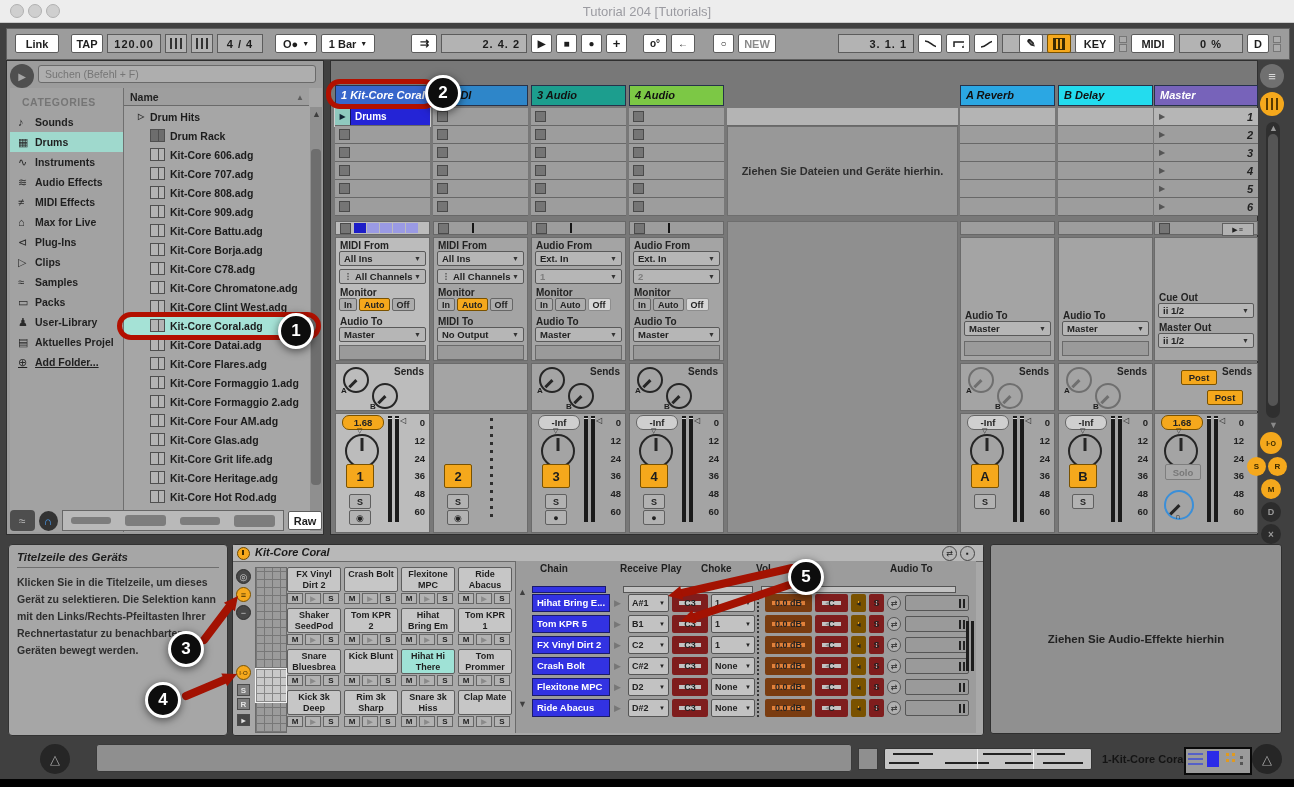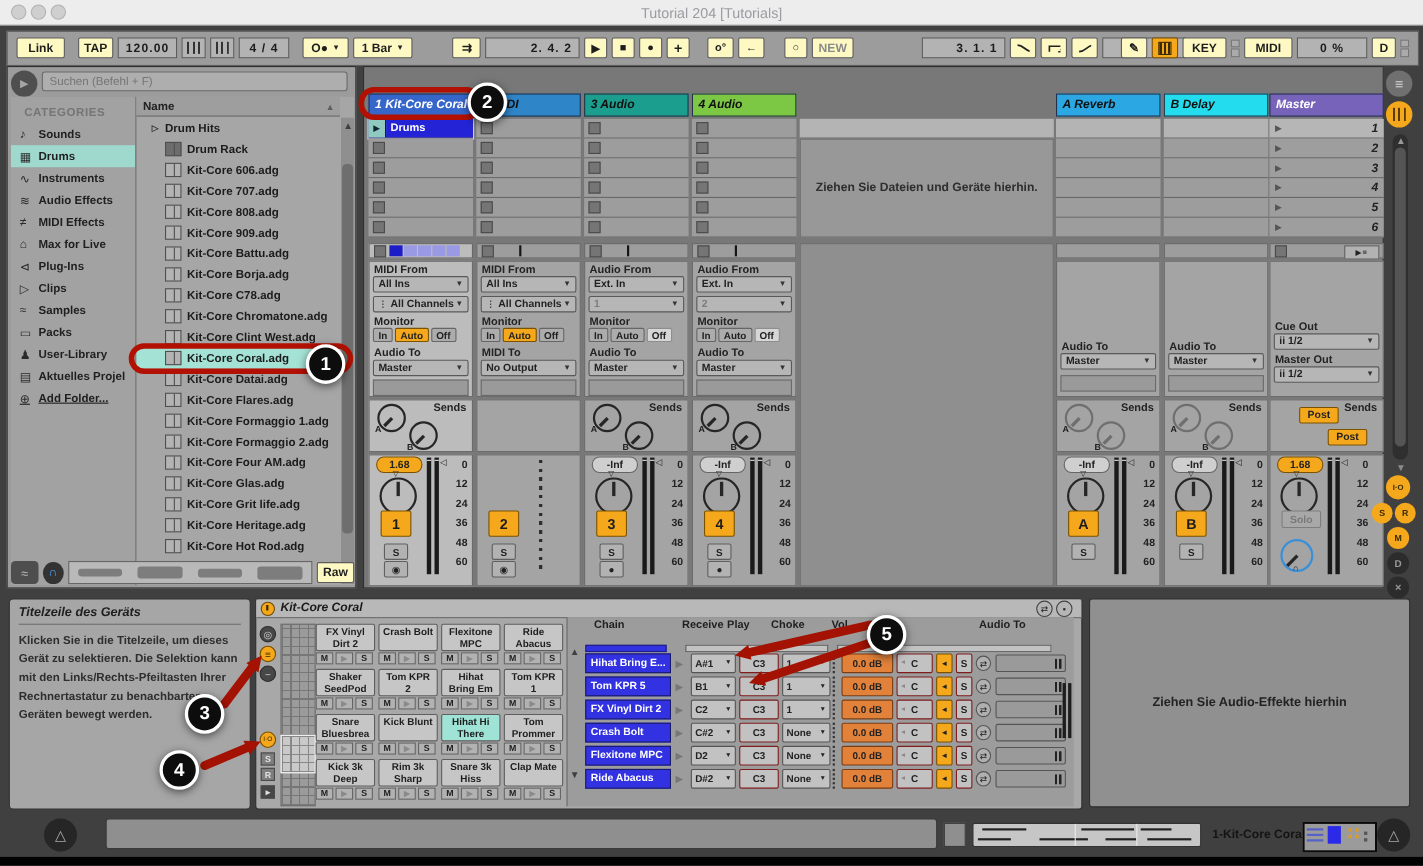--- a/index.html
+++ b/index.html
@@ -6,21 +6,21 @@
   #stage{position:relative;width:1294px;height:787px;background:#404040;overflow:hidden;
          font-family:"Liberation Sans",sans-serif;-webkit-font-smoothing:antialiased;}
   .a{position:absolute;}
   
   #titlebar{left:0;top:0;width:1294px;height:22px;background:#ededed;border-bottom:1px solid #c9c9c9;}
   .tl{width:12px;height:12px;border-radius:50%;background:#cfcfcf;border:1px solid #b1b1b1;top:4px;}
   #wintitle{width:100%;text-align:center;top:4px;font-size:13px;color:#9b9ba1;}
   
   #transport{left:6px;top:28px;width:1282px;height:30px;background:#9c9c9c;border:1px solid #5f5f5f;}
   .tgroup{position:absolute;top:5px;display:flex;align-items:center;gap:4px;}
-  .btn{height:19px;background:#fef9c3;border:1px solid #5c5c5c;border-radius:2px;color:#1e1e1e;
+  .btn{height:19px;background:#ffffff;border:1px solid #5c5c5c;border-radius:2px;color:#1e1e1e;
        font-weight:bold;font-size:11px;display:flex;align-items:center;justify-content:center;box-sizing:border-box;padding:0 5px;}
   .btn.dark{font-size:10px;width:21px;padding:0;}
   .btn .arr{font-size:7px;margin-left:4px;color:#222;}
   .nbox{height:19px;background:#b3b3b3;border:1px solid #5c5c5c;box-sizing:border-box;font-weight:bold;
         font-size:11px;color:#1c1c1c;display:flex;align-items:center;justify-content:flex-end;padding:0 6px;letter-spacing:1px;}
   .nudge{width:22px;height:19px;background:#b4b4b4;border:1px solid #5c5c5c;box-sizing:border-box;
          background-image:repeating-linear-gradient(90deg,#333 0 2px,transparent 2px 5px);background-size:12px 11px;background-position:4px 3px;background-repeat:no-repeat;}
   .amber{background:#f5a81c !important;border-color:#7a5200 !important;}
   .keysicon{width:12px;height:10px;border:1px solid #3a2a00;background:repeating-linear-gradient(90deg,#3a2a00 0 2px,#f5a81c 2px 4px);}
   .stk{width:8px;height:16px;display:flex;flex-direction:column;gap:1px;}
@@ -176,21 +176,21 @@
   .chhdr{position:absolute;top:2px;font-weight:bold;font-size:10px;color:#1f1f1f;}
   #chrows{position:absolute;left:16px;top:25px;width:424px;}
   .chsliver{height:7px;overflow:hidden;display:flex;}
   .chrow{height:20px;margin-top:1px;position:relative;}
   .chname{position:absolute;left:0;top:0;width:78px;height:18px;background:#3232e2;border:1px solid #1a1a6a;box-sizing:border-box;
         color:#fff;font-weight:bold;font-size:9.5px;line-height:16px;padding-left:4px;white-space:nowrap;overflow:hidden;}
   .chply{position:absolute;left:82px;top:4px;font-size:9px;color:#777;}
   .chdd{position:absolute;top:0;height:18px;background:#c2c2c2;border:1px solid #555;border-radius:2px;box-sizing:border-box;
         display:flex;align-items:center;font-weight:bold;font-size:9px;color:#222;padding:0 3px;}
   .chdd .arr{margin-left:auto;font-size:6px;}
-  .chval{position:absolute;top:0;height:18px;background:#c2c2c2;border:1px solid #7f1d1d;border-radius:2px;box-sizing:border-box;
+  .chval{position:absolute;top:0;height:18px;background:#c2c2c2;border:7px solid #7f1d1d;border-radius:2px;box-sizing:border-box;
         display:flex;align-items:center;justify-content:center;font-weight:bold;font-size:9px;color:#222;}
   .chvol{background:#e2813a;border-color:#7a3c10;}
   .chdots{position:absolute;left:225px;top:0;height:18px;border-left:2px dotted #333;}
   .chpan .mini{position:absolute;left:2px;font-size:6px;color:#8a8a8a;}
   .chspk{background:#f5a81c;border-color:#7a5200;font-size:7px;}
   .chswap{position:absolute;top:2px;width:14px;height:14px;border-radius:50%;background:#b0b0b0;border:1px solid #555;
         font-size:8px;color:#222;display:flex;align-items:center;justify-content:center;box-sizing:border-box;}
   .chbar{position:absolute;top:1px;width:64px;height:16px;background:#9a9a9a;border:1px solid #555;border-radius:2px;box-sizing:border-box;}
   .chbar::after{content:"";position:absolute;right:3px;top:3px;width:6px;height:9px;
         background:repeating-linear-gradient(90deg,#222 0 2px,transparent 2px 4px);}

